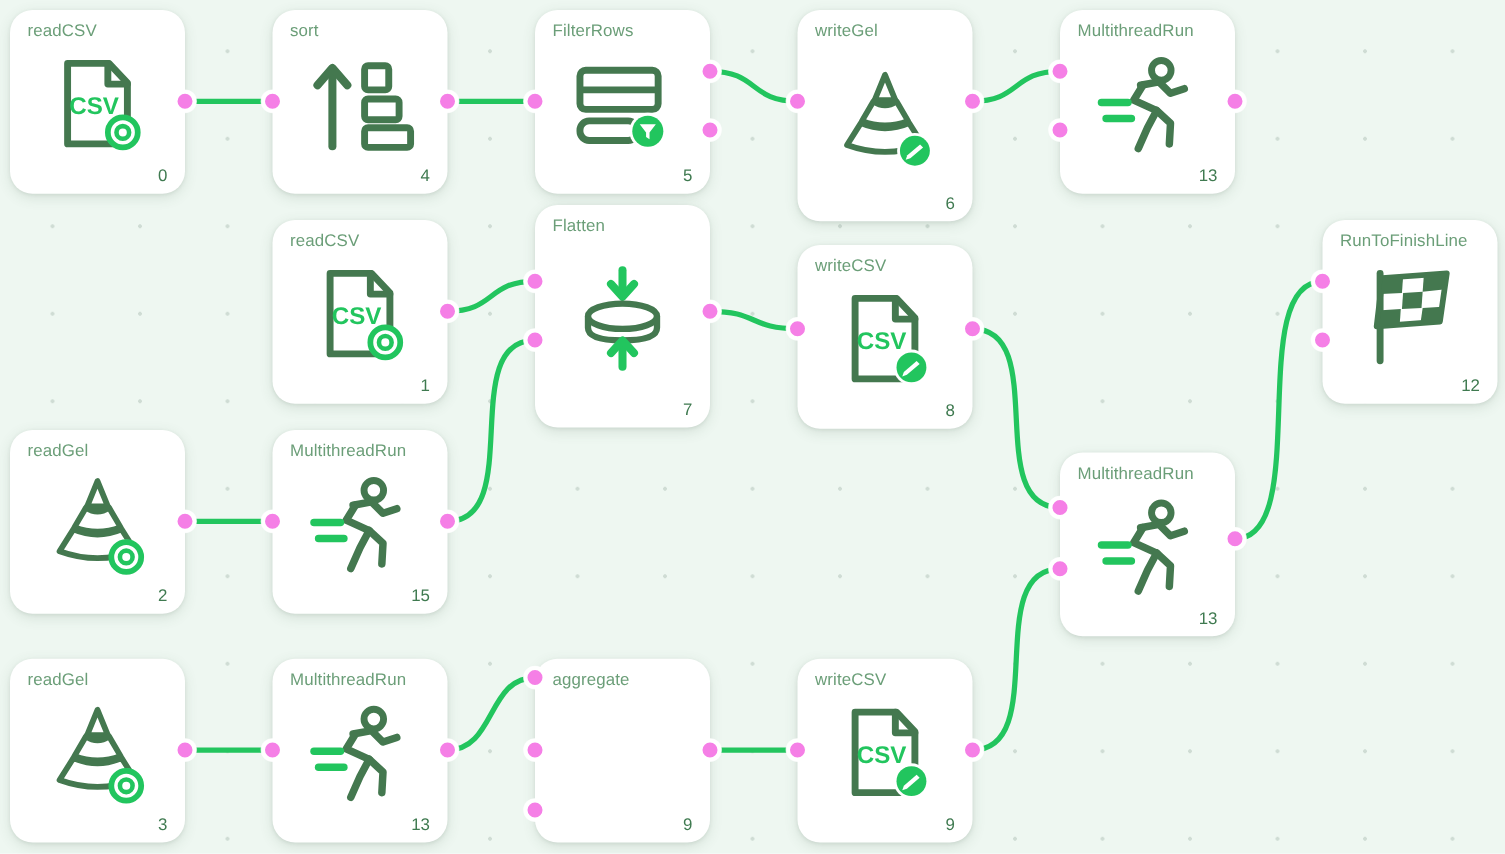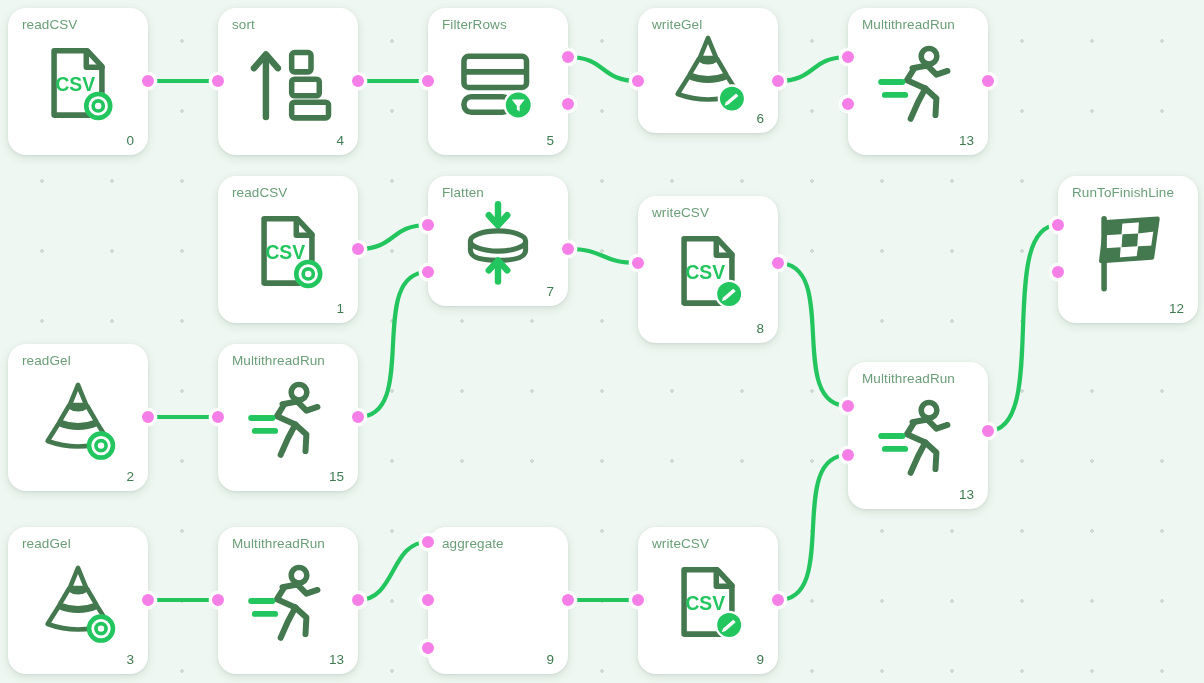--- a/index.html
+++ b/index.html
@@ -117,21 +117,21 @@
             <rect x="13" y="20" width="68" height="34" rx="5" stroke="#44784f" stroke-width="6" fill="none"></rect>
             <path d="M13 37 H81" stroke="#44784f" stroke-width="6"></path>
             <rect x="13" y="64" width="50" height="17" rx="8" stroke="#44784f" stroke-width="6" fill="none"></rect>
             <circle cx="72" cy="73" r="16" fill="#ffffff"></circle>
             <circle cx="72" cy="73" r="13.5" fill="#22c55e"></circle>
             <path d="M65 67 H79 L73.5 74 V80 L70.5 78 V74 Z" fill="#ffffff"></path>
           </svg>
         </div>
         <div class="node-id">5</div>
       </div>
-      <div class="node" style="left: 638px; top: 8px; width: 140px; height: 125px;">
+      <div class="node" style="left: 638px; top: 8px; width: 140px; height: 169px;">
         <div class="node-title">writeGel</div>
         <div class="node-icon">
           <svg viewBox="0 0 100 100" fill="none" xmlns="http://www.w3.org/2000/svg">
             <path d="M50 12 L41 34 H59 Z" stroke="#44784f" stroke-width="5" stroke-linejoin="round" fill="none"></path>
             <path d="M40 35 L30 52 Q50 60 70 52 L60 35 Q50 42 40 35 Z" stroke="#44784f" stroke-width="5" stroke-linejoin="round" fill="none"></path>
             <path d="M29 54 L17 73 Q50 85 83 73 L71 54 Q50 63 29 54 Z" stroke="#44784f" stroke-width="5" stroke-linejoin="round" fill="none"></path>
             <circle cx="76" cy="78" r="15.5" fill="#ffffff"></circle>
             <circle cx="76" cy="78" r="13" fill="#22c55e"></circle>
             <path d="M80.5 72.5 l2.6 2.6 L72 84.5 l-4 1.4 1.4-4 Z" fill="#ffffff"></path>
           </svg>
@@ -159,21 +159,21 @@
             <path d="M24 14 H60 L76 31 V84 H24 Z" stroke="#44784f" stroke-width="6" stroke-linejoin="round" stroke-linecap="round" fill="none"></path>
             <path d="M59 14 V32 H76" stroke="#44784f" stroke-width="6" stroke-linejoin="round" stroke-linecap="round" fill="none"></path>
             <text x="47" y="58" font-family="Liberation Sans, sans-serif" font-size="21" font-weight="bold" fill="#22c55e" text-anchor="middle">CSV</text>
             <circle cx="72" cy="74" r="15" fill="#ffffff"></circle>
             <circle cx="72" cy="74" r="13" fill="none" stroke="#22c55e" stroke-width="5"></circle>
             <circle cx="72" cy="74" r="5.5" fill="none" stroke="#22c55e" stroke-width="4"></circle>
           </svg>
         </div>
         <div class="node-id">1</div>
       </div>
-      <div class="node" style="left: 428px; top: 176px; width: 140px; height: 130px;">
+      <div class="node" style="left: 428px; top: 164px; width: 140px; height: 178px;">
         <div class="node-title">Flatten</div>
         <div class="node-icon">
           <svg viewBox="0 0 100 100" fill="none" xmlns="http://www.w3.org/2000/svg">
             <path d="M50 8 V26" stroke="#22c55e" stroke-width="7" stroke-linecap="round"></path>
             <path d="M40 20 L50 31 L60 20" stroke="#22c55e" stroke-width="7" stroke-linecap="round" stroke-linejoin="round" fill="none"></path>
             <ellipse cx="50" cy="48" rx="30" ry="11" stroke="#44784f" stroke-width="5.5" fill="none"></ellipse>
             <path d="M20 48 V58 Q20 69 50 69 Q80 69 80 58 V48" stroke="#44784f" stroke-width="5.5" fill="none"></path>
             <path d="M50 92 V74" stroke="#22c55e" stroke-width="7" stroke-linecap="round"></path>
             <path d="M40 80 L50 69 L60 80" stroke="#22c55e" stroke-width="7" stroke-linecap="round" stroke-linejoin="round" fill="none"></path>
           </svg>

